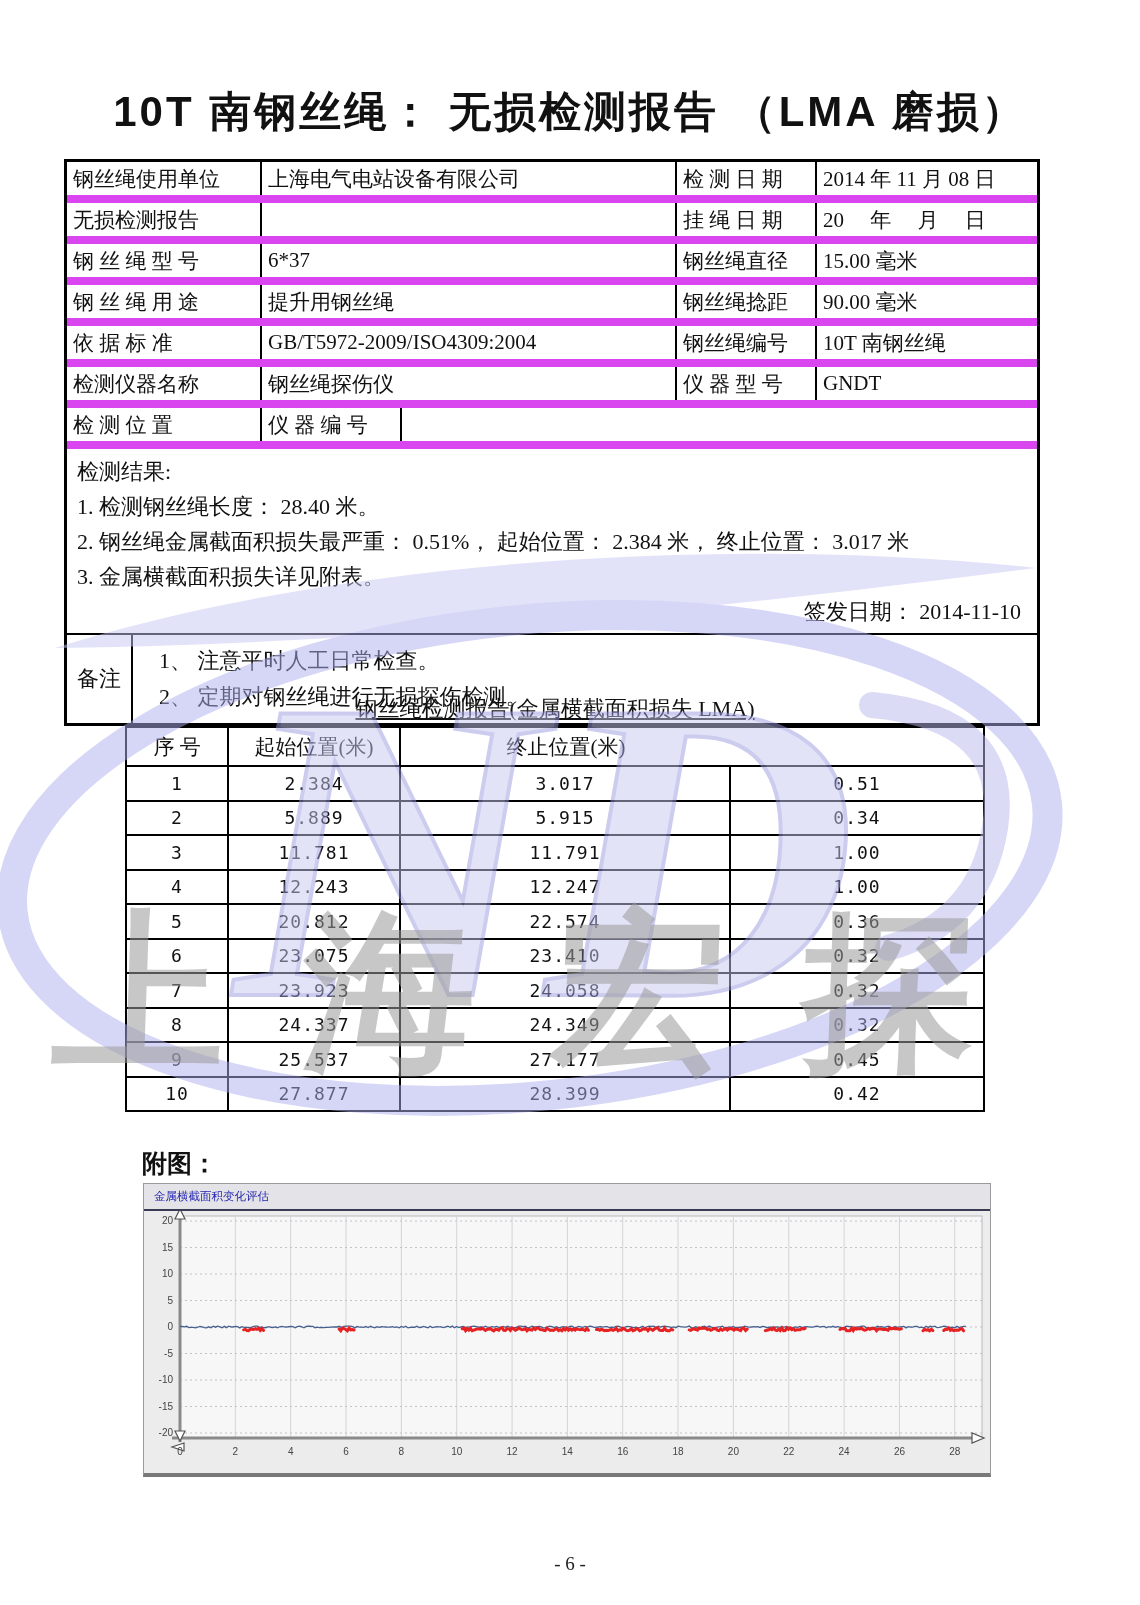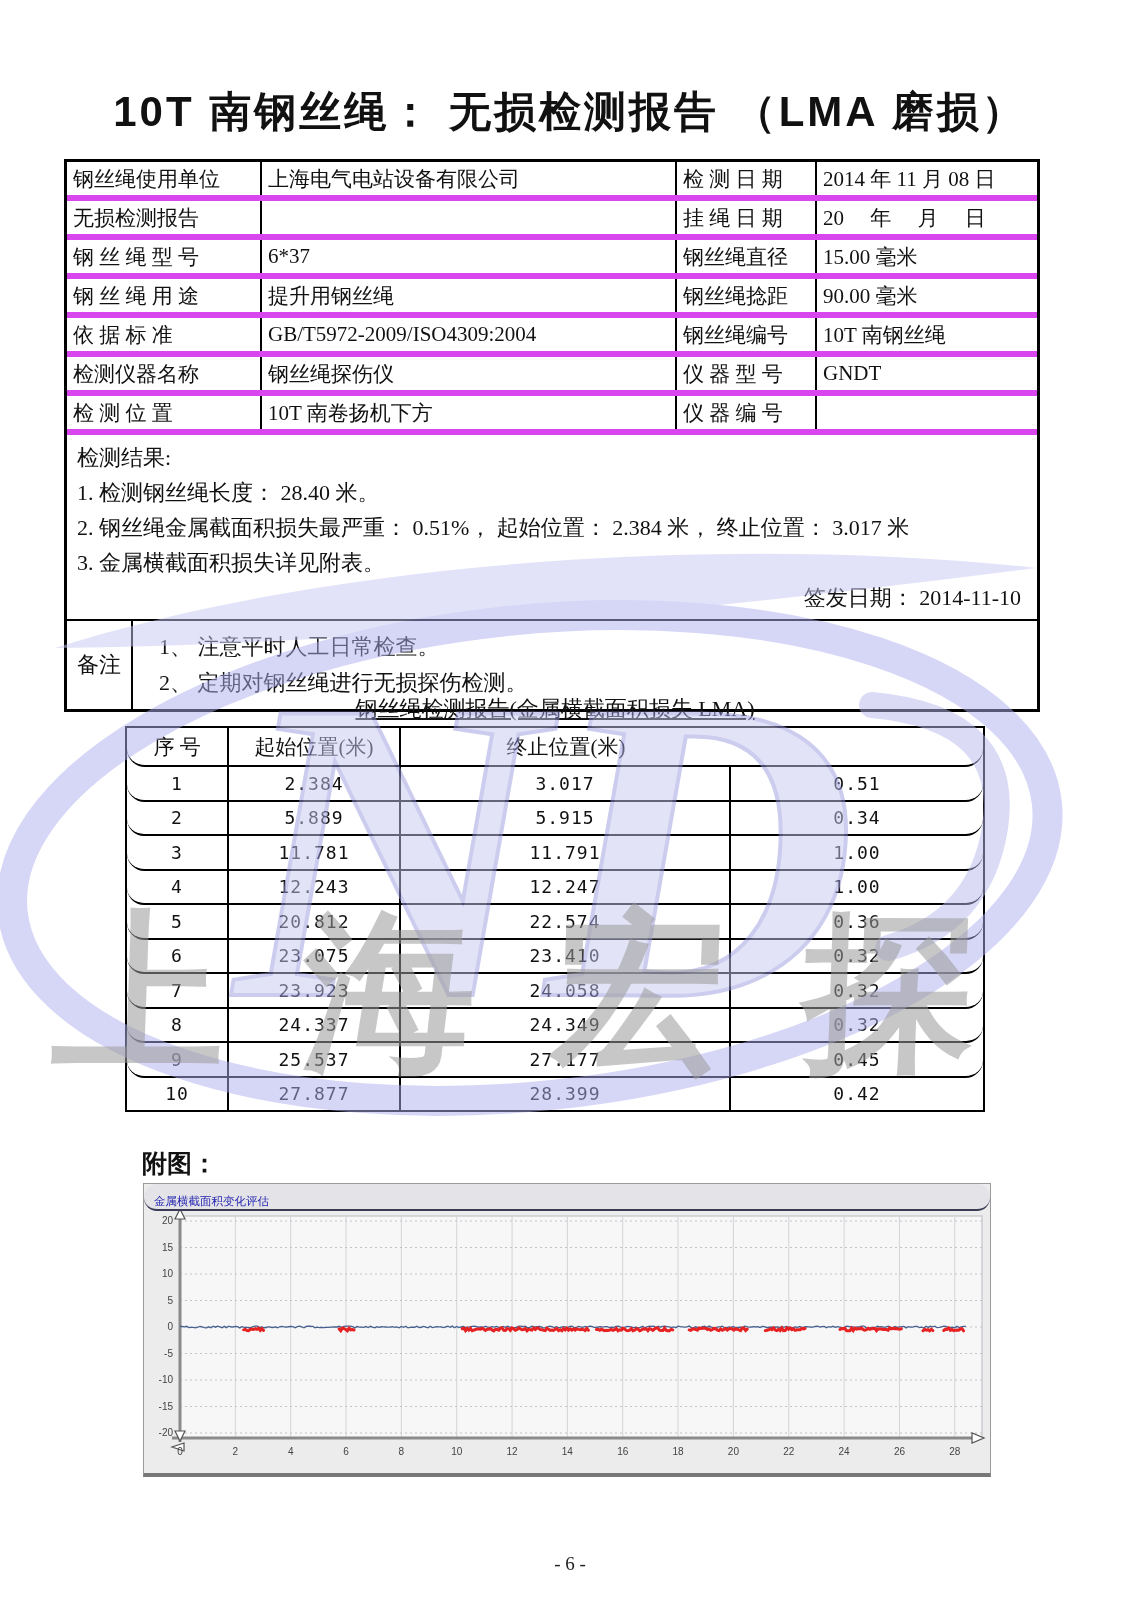--- a/index.html
+++ b/index.html
@@ -4,54 +4,54 @@
 <style>
   html,body{margin:0;padding:0;background:#ffffff;}
   .page{position:relative;width:1140px;height:1605px;background:#fff;overflow:hidden;
         font-family:"Liberation Serif","DejaVu Serif",serif;color:#111;}
   
   .title{position:absolute;top:84px;left:0;width:100%;text-align:center;
          font-size:42px;font-weight:bold;letter-spacing:3px;
          font-family:"Liberation Sans","DejaVu Sans",sans-serif;}
   
   .info-table{position:absolute;left:64px;top:159px;width:976px;border:3px solid #000;box-sizing:border-box;}
-  .info-row{display:flex;border-bottom:6px solid #d946ef;height:33px;align-items:center;font-size:21px;}
+  .info-row{display:flex;border-bottom:8px solid #d946ef;height:33px;align-items:center;font-size:21px;}
   .info-row .c{box-sizing:border-box;padding:0 6px;white-space:nowrap;overflow:hidden;height:100%;display:flex;align-items:center;}
   .c.l1{width:195px;border-right:2px solid #000;}
   .c.v1{flex:1;border-right:2px solid #000;}
   .c.l2{width:140px;border-right:2px solid #000;}
   .c.v2{width:220px;}
   .results{padding:5px 10px 4px 10px;font-size:22px;line-height:35px;}
   .results .sign{text-align:right;padding-right:6px;}
   .remark{display:flex;border-top:2px solid #000;min-height:84px;}
   .remark-label{width:64px;border-right:2px solid #000;display:flex;align-items:center;justify-content:center;font-size:22px;}
   .remark-body{flex:1;padding:8px 26px;font-size:22px;line-height:36px;display:flex;flex-direction:column;justify-content:center;}
   
   .lma-title{position:absolute;left:125px;top:694px;width:860px;text-align:center;
              font-size:22px;text-decoration:underline;}
   .lma-table{position:absolute;left:125px;top:726px;width:860px;border:2px solid #000;box-sizing:border-box;}
-  .lma-row{display:flex;height:32.5px;border-bottom:2px solid #000;align-items:stretch;border-radius:18px;}
+  .lma-row{display:flex;height:32.5px;border-bottom:2px solid #000;align-items:stretch;}
   .lma-row:last-child{border-bottom:none;}
   .lma-row.head{height:37px;font-size:21px;}
   .lma-cell{box-sizing:border-box;display:flex;align-items:center;justify-content:center;
             border-right:2px solid #000;overflow:hidden;}
   .lma-cell:last-child{border-right:none;}
   .lma-cell.k0{width:102px;}
   .lma-cell.k1{width:172px;}
   .lma-cell.k2{width:330px;}
   .lma-cell.k3{flex:1;}
   .lma-row:not(.head) .lma-cell{font-family:"DejaVu Sans Mono","Liberation Mono",monospace;
             font-size:18px;letter-spacing:1px;}
   
   .fig-label{position:absolute;left:142px;top:1147px;font-size:25px;font-weight:bold;}
   .chart-panel{position:absolute;left:143px;top:1183px;width:848px;height:294px;box-sizing:border-box;
                border:1px solid #9a9a9a;border-bottom:4px solid #787878;background:#ececec;}
   .chart-titlebar{height:25px;background:#e4e4e8;border-bottom:2px solid #3a3a55;
                   font-family:"Liberation Sans","DejaVu Sans",sans-serif;
-                  font-size:11.5px;color:#2727b0;display:flex;align-items:flex-end;padding-left:10px;border-radius:13px;}
+                  font-size:11.5px;color:#2727b0;display:flex;align-items:center;padding-left:10px;}
   
   .footer{position:absolute;top:1553px;left:0;width:100%;text-align:center;font-size:19px;color:#222;}
   
   .watermark{position:absolute;left:0;top:0;pointer-events:none;z-index:6;}
 </style>
 </head>
 <body>
 
 <div class="page">
 
@@ -104,21 +104,20 @@
           <div class="c v2">10T 南钢丝绳</div>
         </div>
         <div class="info-row">
           <div class="c l1">检测仪器名称</div>
           <div class="c v1">钢丝绳探伤仪</div>
           <div class="c l2">仪 器 型 号</div>
           <div class="c v2">GNDT</div>
         </div>
         <div class="info-row">
           <div class="c l1">检 测 位 置</div>
-          <div class="c v1">10T 南卷扬机下方</div>
           <div class="c l2">仪 器 编 号</div>
           <div class="c v2"></div>
         </div>
       </div>
     <div class="results">
       <div>检测结果:</div>
       <div id="resultLines">
           <div>1.  检测钢丝绳长度： 28.40  米。</div>
           <div>2.  钢丝绳金属截面积损失最严重： 0.51%， 起始位置： 2.384 米， 终止位置： 3.017 米</div>
           <div>3.  金属横截面积损失详见附表。</div>

